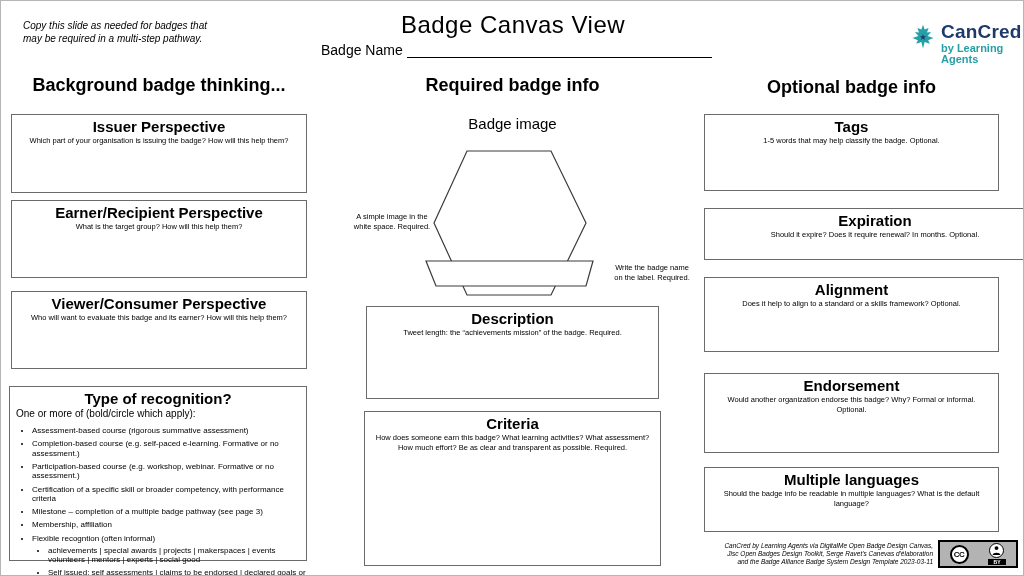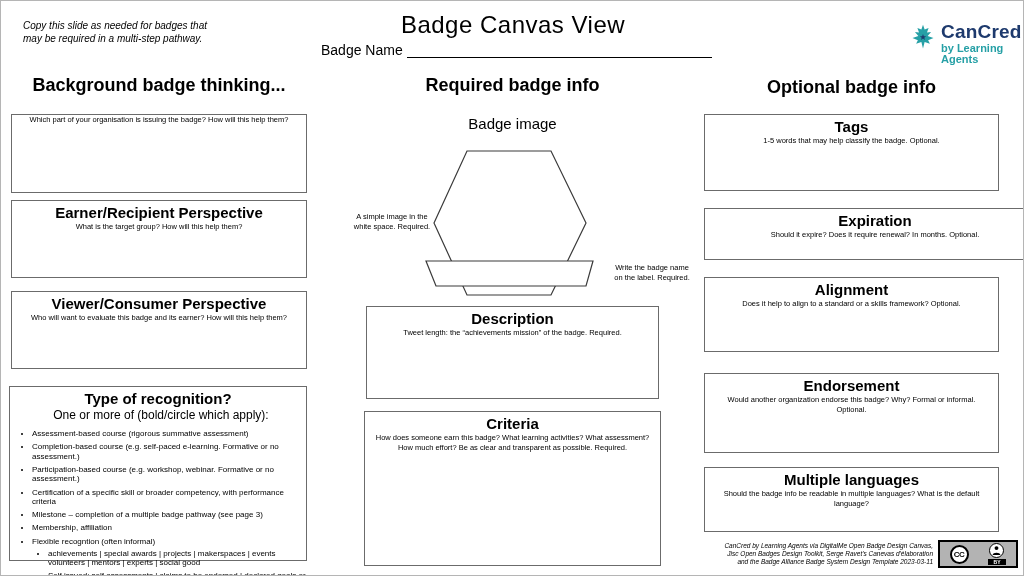--- a/index.html
+++ b/index.html
@@ -34,21 +34,21 @@
     box-sizing:border-box;text-align:center;
   }
   .box h2{margin:3px 0 1px;font-size:15px;font-weight:bold;}
   .box .sub{font-size:7.5px;line-height:1.3;padding:0 8px;}
   
   .b-issuer{left:10px;top:113px;width:296px;height:79px;}
   .b-earner{left:10px;top:199px;width:296px;height:78px;}
   .b-viewer{left:10px;top:290px;width:296px;height:78px;}
   .b-reco{left:8px;top:385px;width:298px;height:175px;text-align:left;}
   .b-reco h2{text-align:center;}
-  .reco-intro{font-size:12px;margin:1px 0 0 6px;text-align:center;}
+  .reco-intro{font-size:10px;margin:1px 0 0 6px;}
   ul.reco{margin:7px 0 0 6px;padding-left:16px;font-size:8px;line-height:1.15;}
   ul.reco > li{margin-bottom:4.2px;}
   ul.reco ul{margin:3px 0 0 0;padding-left:16px;list-style-type:disc;}
   ul.reco ul li{margin-bottom:3.5px;}
   .pre{white-space:pre-line;}
   
   .badge-image-title{position:absolute;left:363px;top:114px;width:297px;text-align:center;font-size:15px;font-weight:normal;}
   .badge-svg{position:absolute;left:420px;top:145px;}
   .mini-note{position:absolute;font-size:7.5px;line-height:1.35;white-space:pre-line;}
   .mn-img{left:350px;top:211px;width:82px;text-align:center;}
@@ -111,20 +111,21 @@
       <div class="logo-brand">CanCred</div>
       <div class="logo-tag">by Learning Agents</div>
     </span>
   </div>
 
   <div class="col-header ch-left">Background badge thinking...</div>
   <div class="col-header ch-mid">Required badge info</div>
   <div class="col-header ch-right">Optional badge info</div>
 
   <div class="box b-issuer">
+    <h2>Issuer Perspective</h2>
     <div class="sub">Which part of your organisation is issuing the badge? How will this help them?</div>
   </div>
 
   <div class="box b-earner">
     <h2>Earner/Recipient Perspective</h2>
     <div class="sub">What is the target group? How will this help them?</div>
   </div>
 
   <div class="box b-viewer">
     <h2>Viewer/Consumer Perspective</h2>

